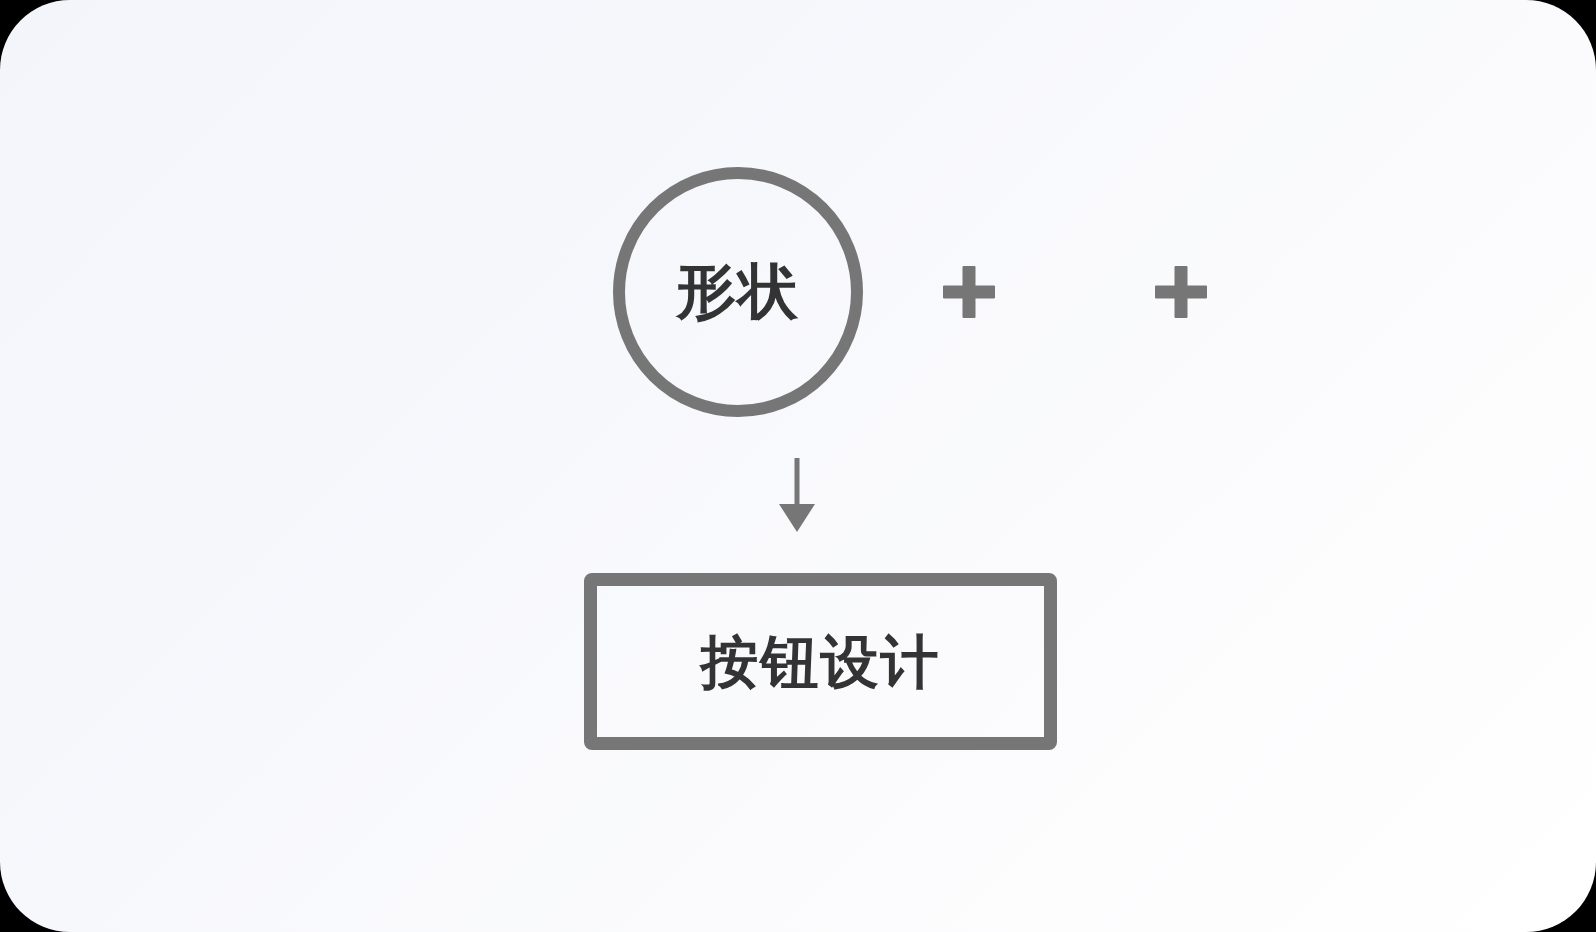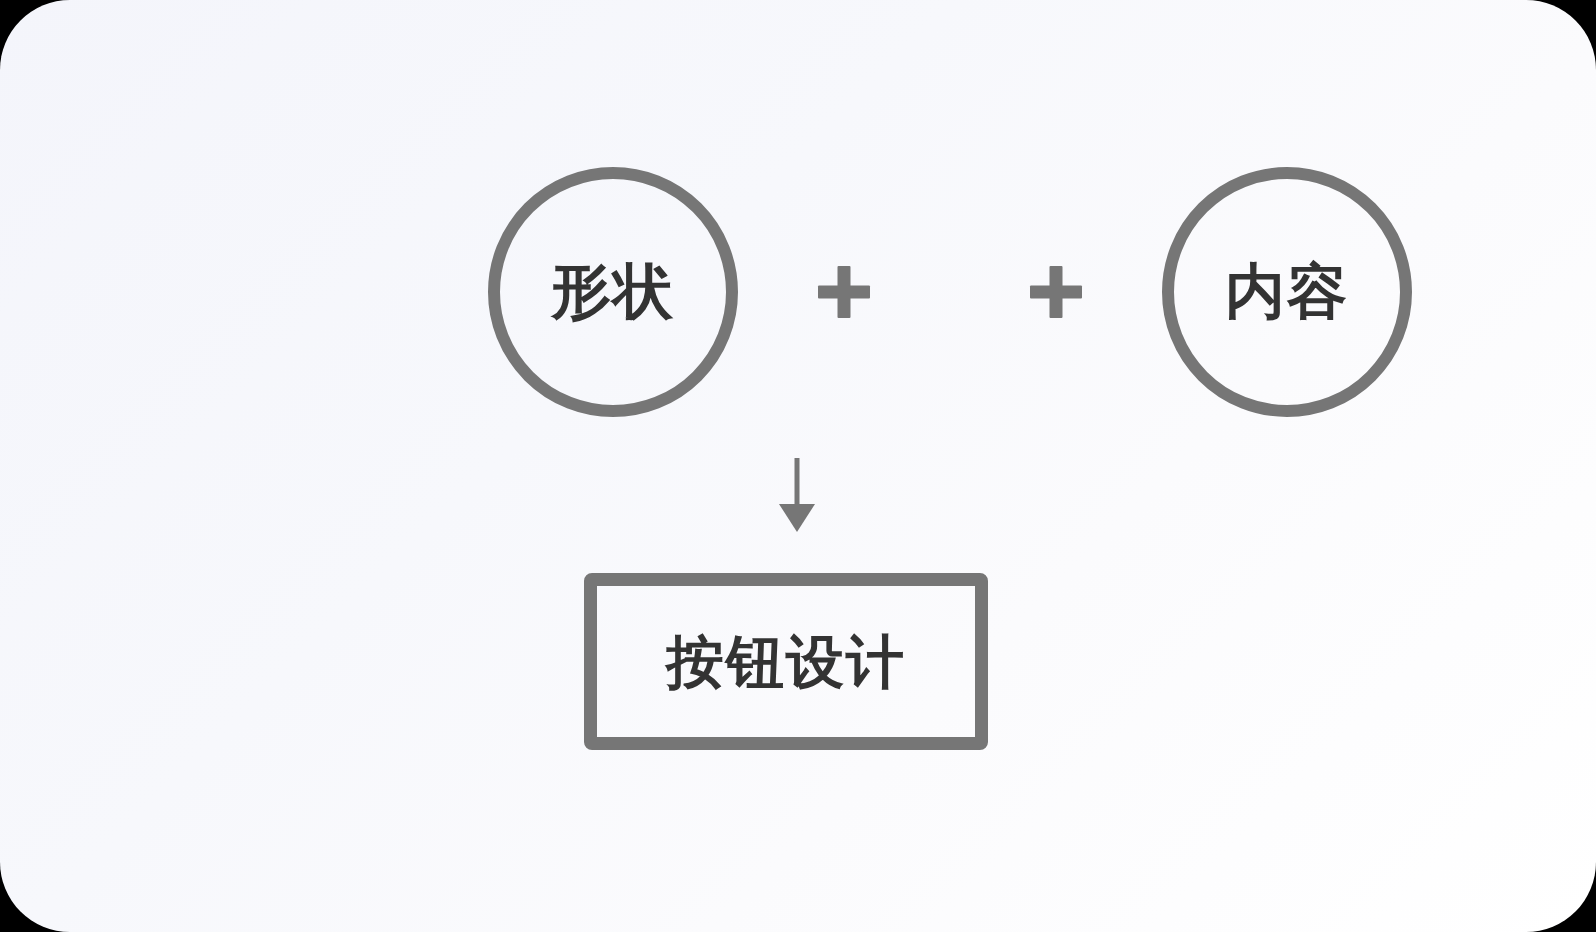--- a/index.html
+++ b/index.html
@@ -116,21 +116,21 @@
     border-left: 18px solid transparent;
     border-right: 18px solid transparent;
     border-top: 28px solid #767676;
   }
 
   
   #result-box {
     position: absolute;
     left: 584px;
     top: 573px;
-    width: 404px;
+    width: 473px;
     height: 177px;
     box-sizing: border-box;
     border: 13px solid #767676;
     border-radius: 8px;
     background: transparent;
     display: flex;
     align-items: center;
     justify-content: center;
   }
   #result-box .result-label {
@@ -157,23 +157,20 @@
       <span class="bar-h"></span>
       <span class="bar-v"></span>
     </div>
 
 
     <div class="plus-operator">
       <span class="bar-h"></span>
       <span class="bar-v"></span>
     </div>
 
-    <div class="factor-circle">
-      <span class="factor-label">内容</span>
-    </div>
 
   </div>
 
   <div id="flow-arrow">
     <span class="arrow-shaft"></span>
     <span class="arrow-head"></span>
   </div>
 
   <div id="result-box">
     <span class="result-label">按钮设计</span>

